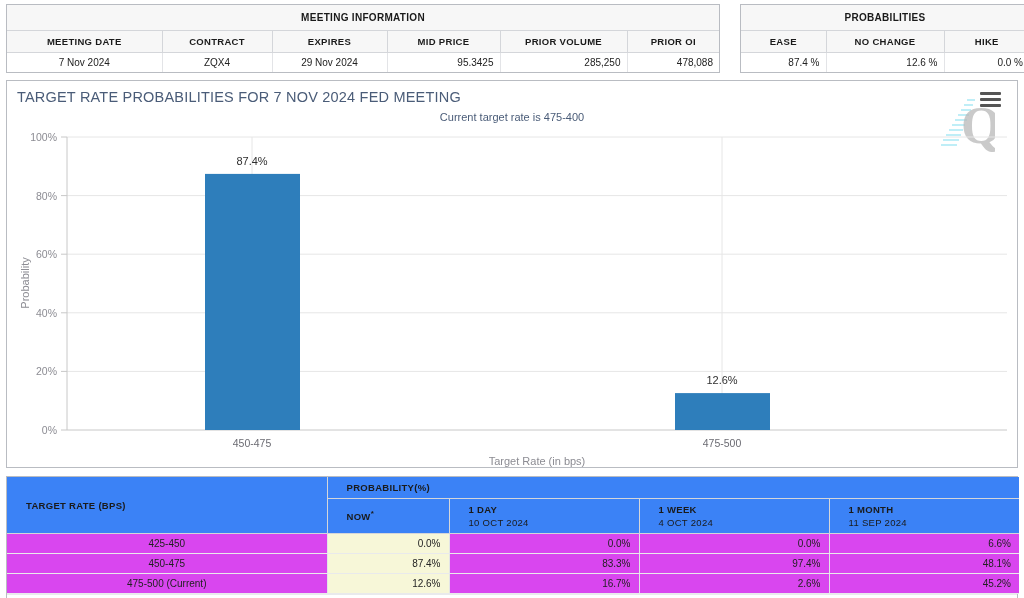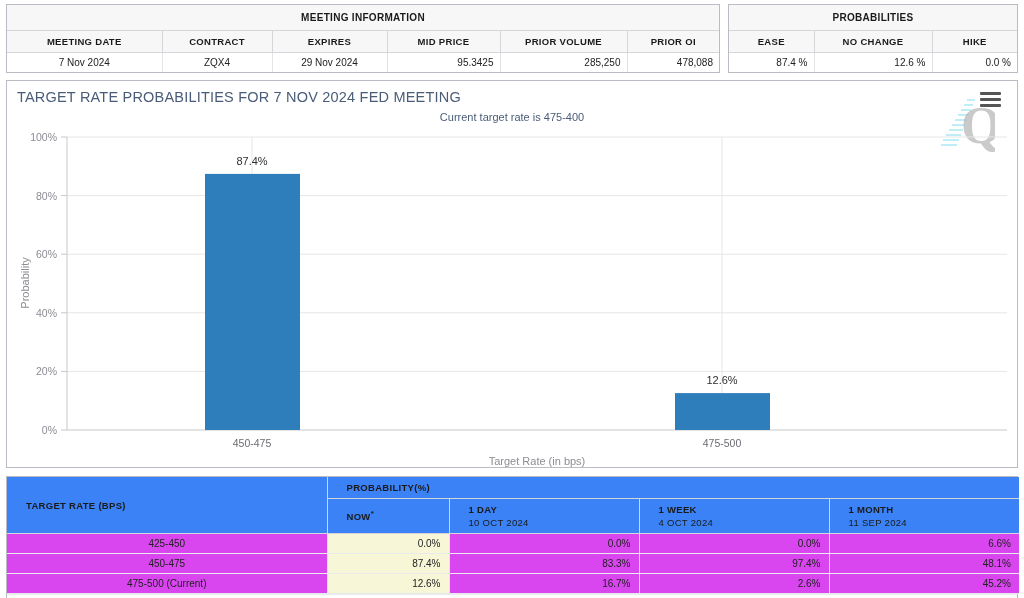--- a/index.html
+++ b/index.html
@@ -19,21 +19,21 @@
     width: 1024px;
     height: 598px;
     position: relative;
     box-sizing: border-box;
     background: #ffffff;
   }
 
   
   .top-row {
     display: flex;
-    gap: 8px;
+    gap: 20px;
     padding: 4px 6px 0 6px;
     box-sizing: border-box;
   }
   .panel {
     border: 1px solid #b9bcc2;
     background: #ffffff;
     box-sizing: border-box;
   }
   .panel-meeting { width: 714px; }
   .panel-prob { width: 290px; }

